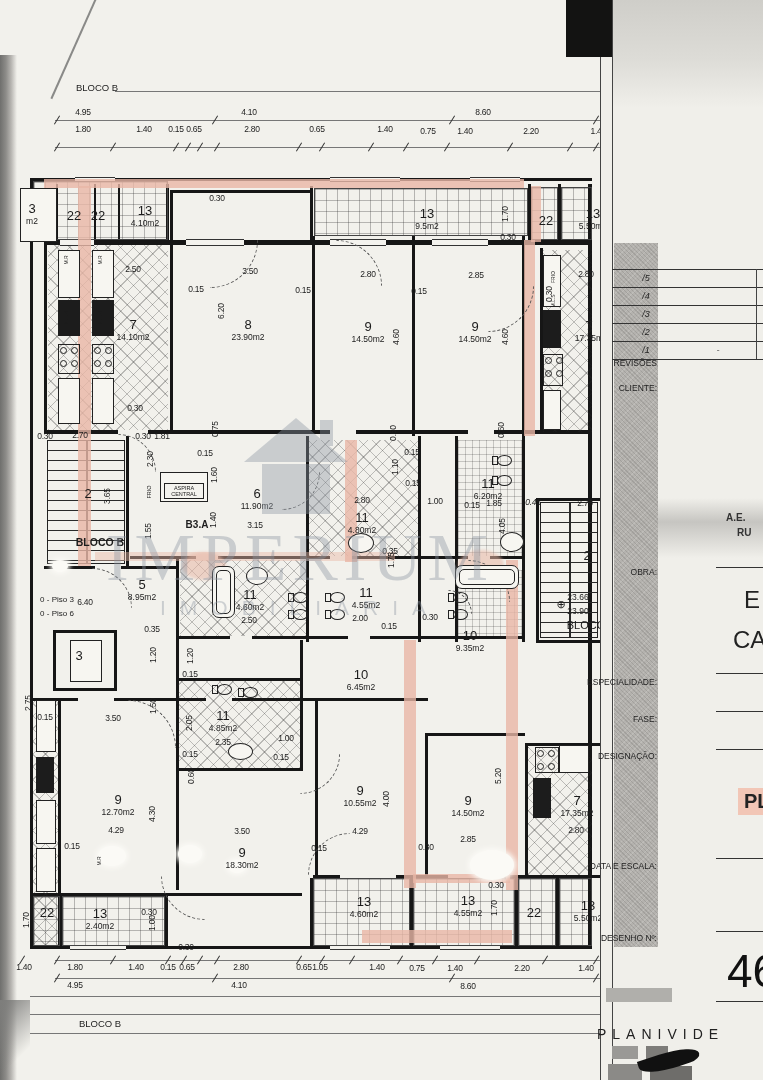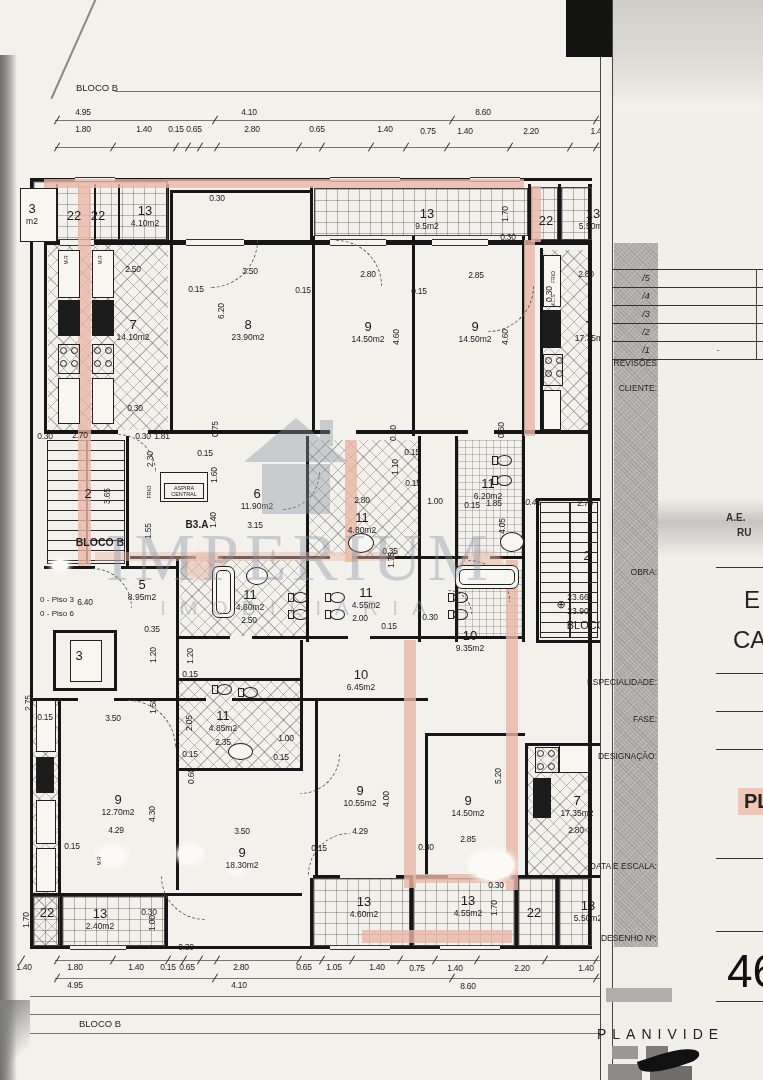--- a/index.html
+++ b/index.html
@@ -461,21 +461,21 @@
       <div class="dim v" style="left: 152px; top: 923px;">1.00</div>
       <div class="dim v" style="left: 26px; top: 920px;">1.70</div>
       <div class="dim" style="left: 186px; top: 947px;">0.30</div>
       <div class="dim" style="left: 24px; top: 967px;">1.40</div>
       <div class="dim" style="left: 75px; top: 967px;">1.80</div>
       <div class="dim" style="left: 136px; top: 967px;">1.40</div>
       <div class="dim" style="left: 168px; top: 967px;">0.15</div>
       <div class="dim" style="left: 187px; top: 967px;">0.65</div>
       <div class="dim" style="left: 241px; top: 967px;">2.80</div>
       <div class="dim" style="left: 304px; top: 967px;">0.65</div>
-      <div class="dim" style="left: 334px; top: 967px;">1.05</div>
+      <div class="dim" style="left: 320px; top: 967px;">1.05</div>
       <div class="dim" style="left: 377px; top: 967px;">1.40</div>
       <div class="dim" style="left: 417px; top: 968px;">0.75</div>
       <div class="dim" style="left: 455px; top: 968px;">1.40</div>
       <div class="dim" style="left: 522px; top: 968px;">2.20</div>
       <div class="dim" style="left: 586px; top: 968px;">1.40</div>
       <div class="dim" style="left: 75px; top: 985px;">4.95</div>
       <div class="dim" style="left: 239px; top: 985px;">4.10</div>
       <div class="dim" style="left: 468px; top: 986px;">8.60</div>
       <div class="room" style="left: 32px; top: 214px;">
         <div class="num">3</div>

